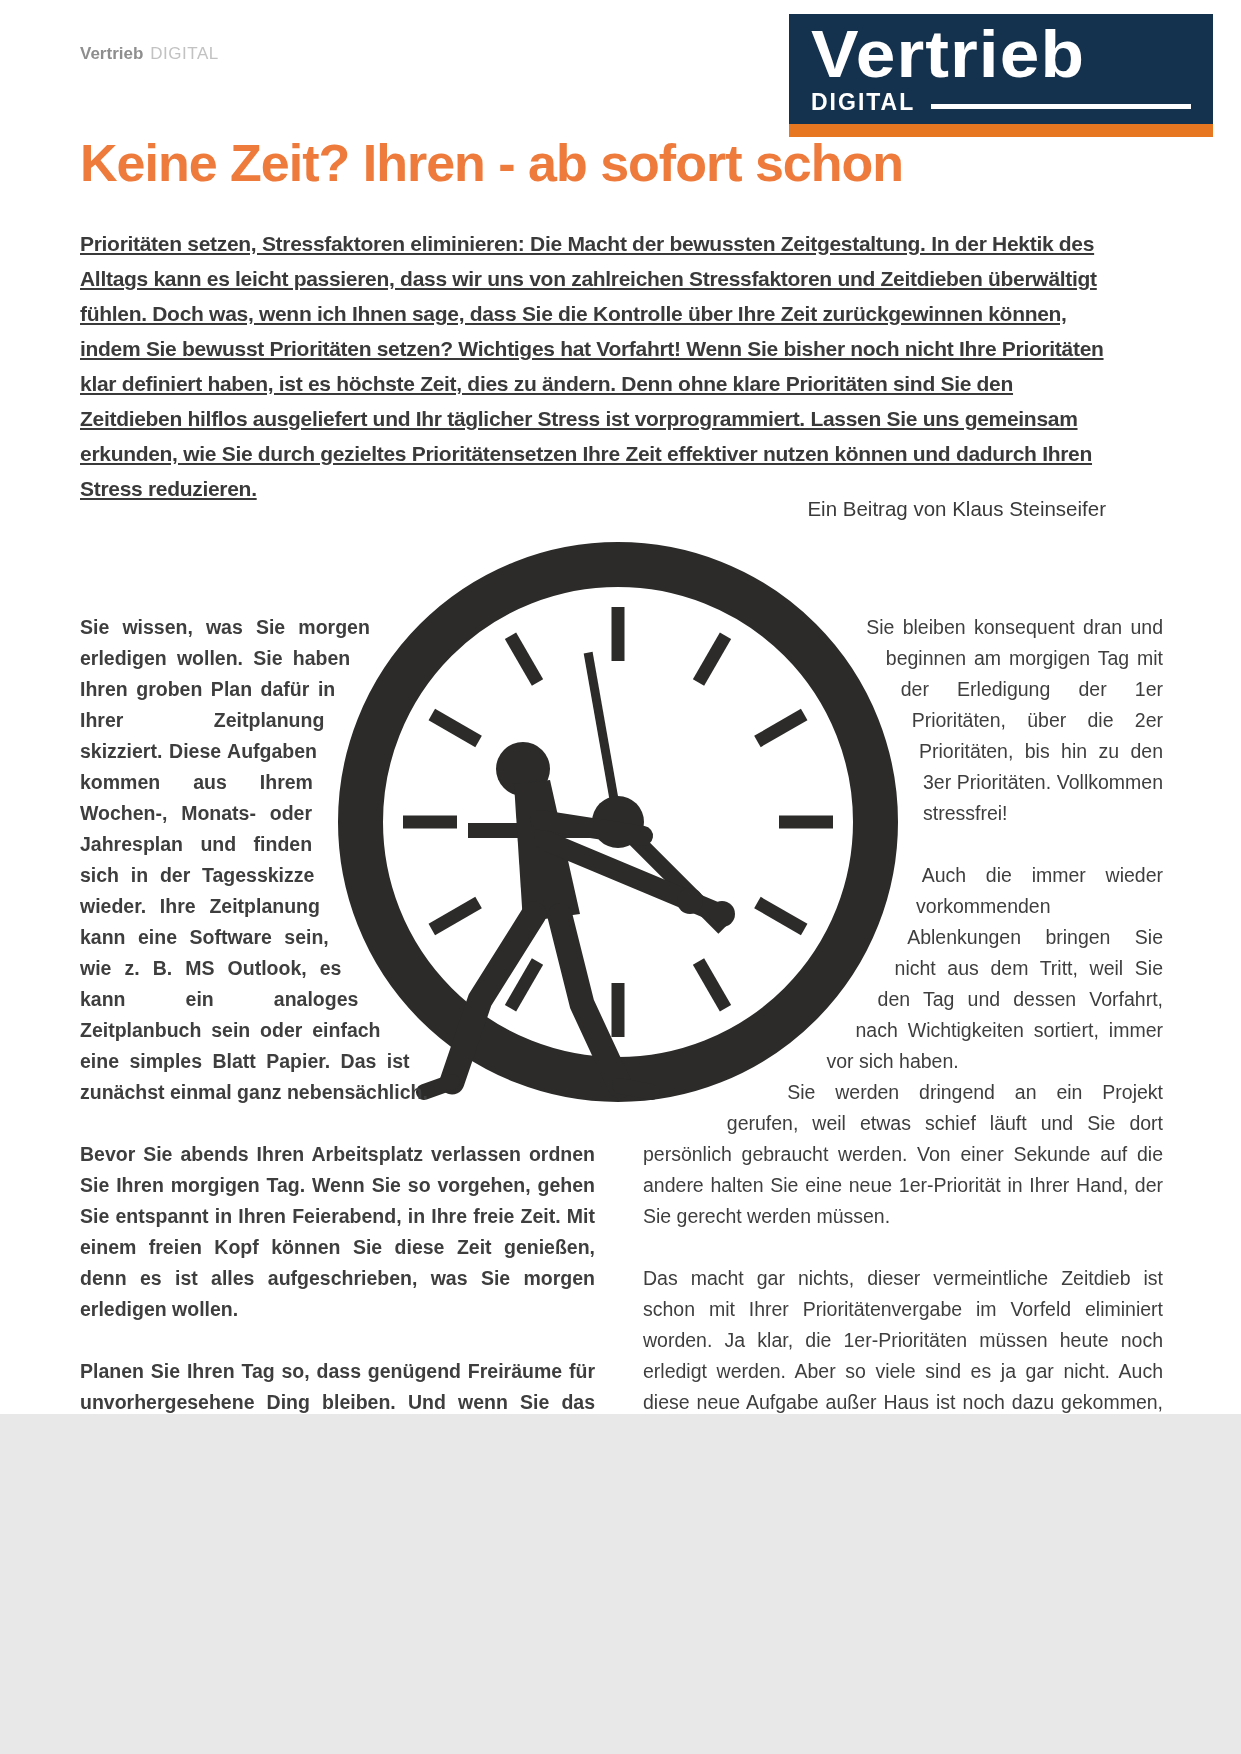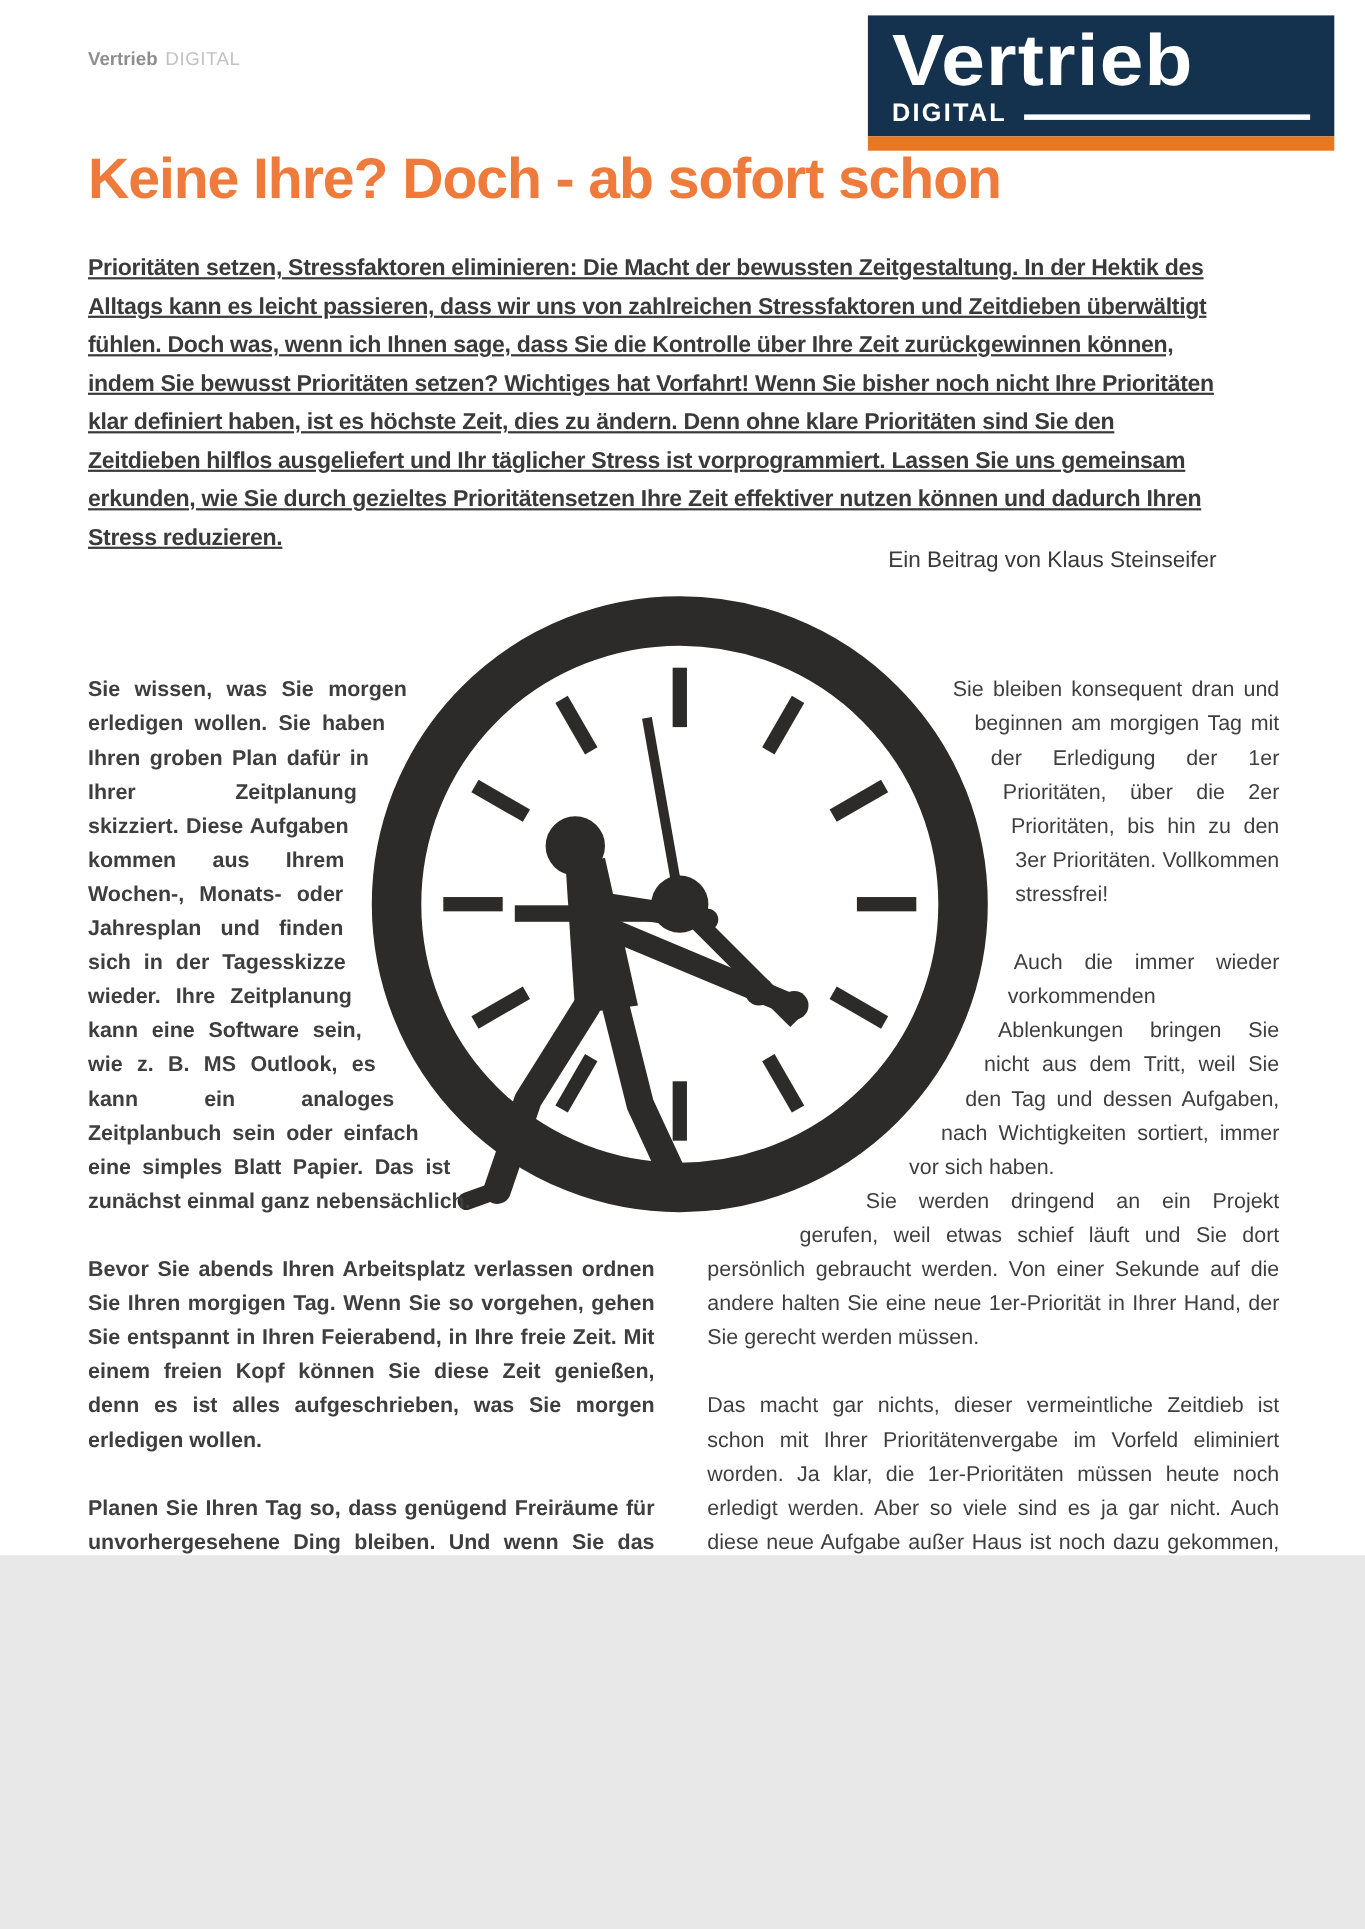--- a/index.html
+++ b/index.html
@@ -85,21 +85,21 @@
     <div class="logo-box">
       <div class="logo-word">Vertrieb</div>
       <div class="logo-subrow">
         <span class="logo-sub">DIGITAL</span>
         <span class="logo-rule"></span>
       </div>
     </div>
     <div class="logo-bar"></div>
   </div>
 
-  <h1 class="title">Keine Ihre? Doch - ab sofort schon</h1>
+  <h1 class="title">Keine Zeit? Ihren - ab sofort schon</h1>
 
   <p class="intro">Prioritäten setzen, Stressfaktoren eliminieren: Die Macht der bewussten Zeitgestaltung. In der Hektik des Alltags kann es leicht passieren, dass wir uns von zahlreichen Stressfaktoren und Zeitdieben überwältigt fühlen. Doch was, wenn ich Ihnen sage, dass Sie die Kontrolle über Ihre Zeit zurückgewinnen können, indem Sie bewusst Prioritäten setzen? Wichtiges hat Vorfahrt! Wenn Sie bisher noch nicht Ihre Prioritäten klar definiert haben, ist es höchste Zeit, dies zu ändern. Denn ohne klare Prioritäten sind Sie den Zeitdieben hilflos ausgeliefert und Ihr täglicher Stress ist vorprogrammiert. Lassen Sie uns gemeinsam erkunden, wie Sie durch gezieltes Prioritätensetzen Ihre Zeit effektiver nutzen können und dadurch Ihren Stress reduzieren.</p>
 
   <p class="byline">Ein Beitrag von Klaus Steinseifer</p>
 
   <svg class="clock-svg" viewBox="0 0 600 600" aria-hidden="true">
     <g fill="#2c2b2a">
       <circle cx="300" cy="300" r="257.5" fill="none" stroke="#2c2b2a" stroke-width="45"></circle>
       <g>
         <g transform="rotate(0 300 300)">
@@ -165,21 +165,21 @@
   <div class="col col-left">
     <div class="shape-right"></div>
     <p>Sie wissen, was Sie morgen erledigen wollen. Sie haben Ihren groben Plan dafür in Ihrer Zeitplanung skizziert. Diese Aufgaben kommen aus Ihrem Wochen-, Monats- oder Jahresplan und finden sich in der Tagesskizze wieder. Ihre Zeitplanung kann eine Software sein, wie z. B. MS Outlook, es kann ein analoges Zeitplanbuch sein oder einfach eine simples Blatt Papier. Das ist zunächst einmal ganz nebensächlich.</p>
     <p>Bevor Sie abends Ihren Arbeitsplatz verlassen ordnen Sie Ihren morgigen Tag. Wenn Sie so vorgehen, gehen Sie entspannt in Ihren Feierabend, in Ihre freie Zeit. Mit einem freien Kopf können Sie diese Zeit genießen, denn es ist alles aufgeschrieben, was Sie morgen erledigen wollen.</p>
     <p>Planen Sie Ihren Tag so, dass genügend Freiräume für unvorhergesehene Ding bleiben. Und wenn Sie das gemacht haben, alle Aufgaben auf dem Papier, analog oder digital, stehen, vergeben Sie Prioritäten für die Erledigung Ihrer Aufgaben. Damit eliminieren Sie Ihre Zeitdiebe, die Sie täglich verfolgen, auch die eigene Demotivation, die auch immer mal wieder dazu gehört.</p>
   </div>
 
   <div class="col col-right">
     <div class="shape-left"></div>
     <p>Sie bleiben konsequent dran und beginnen am morgigen Tag mit der Erledigung der 1er Prioritäten, über die 2er Prioritäten, bis hin zu den 3er Prioritäten. Vollkommen stressfrei!</p>
-    <p class="joined">Auch die immer wieder vorkommenden Ablenkungen bringen Sie nicht aus dem Tritt, weil Sie den Tag und dessen Aufgaben, nach Wichtigkeiten sortiert, immer vor sich haben.</p>
+    <p class="joined">Auch die immer wieder vorkommenden Ablenkungen bringen Sie nicht aus dem Tritt, weil Sie den Tag und dessen Vorfahrt, nach Wichtigkeiten sortiert, immer vor sich haben.</p>
     <p>Sie werden dringend an ein Projekt gerufen, weil etwas schief läuft und Sie dort persönlich gebraucht werden. Von einer Sekunde auf die andere halten Sie eine neue 1er-Priorität in Ihrer Hand, der Sie gerecht werden müssen.</p>
     <p>Das macht gar nichts, dieser vermeintliche Zeitdieb ist schon mit Ihrer Prioritätenvergabe im Vorfeld eliminiert worden. Ja klar, die 1er-Prioritäten müssen heute noch erledigt werden. Aber so viele sind es ja gar nicht. Auch diese neue Aufgabe außer Haus ist noch dazu gekommen, der Sie jetzt sofort gerecht werden müssen. So ist das ganz normale Leben in Ih-</p>
   </div>
 
   <span class="page-rule"></span>
   <span class="page-num">12</span>
 
 </div>
 
 </body></html>

